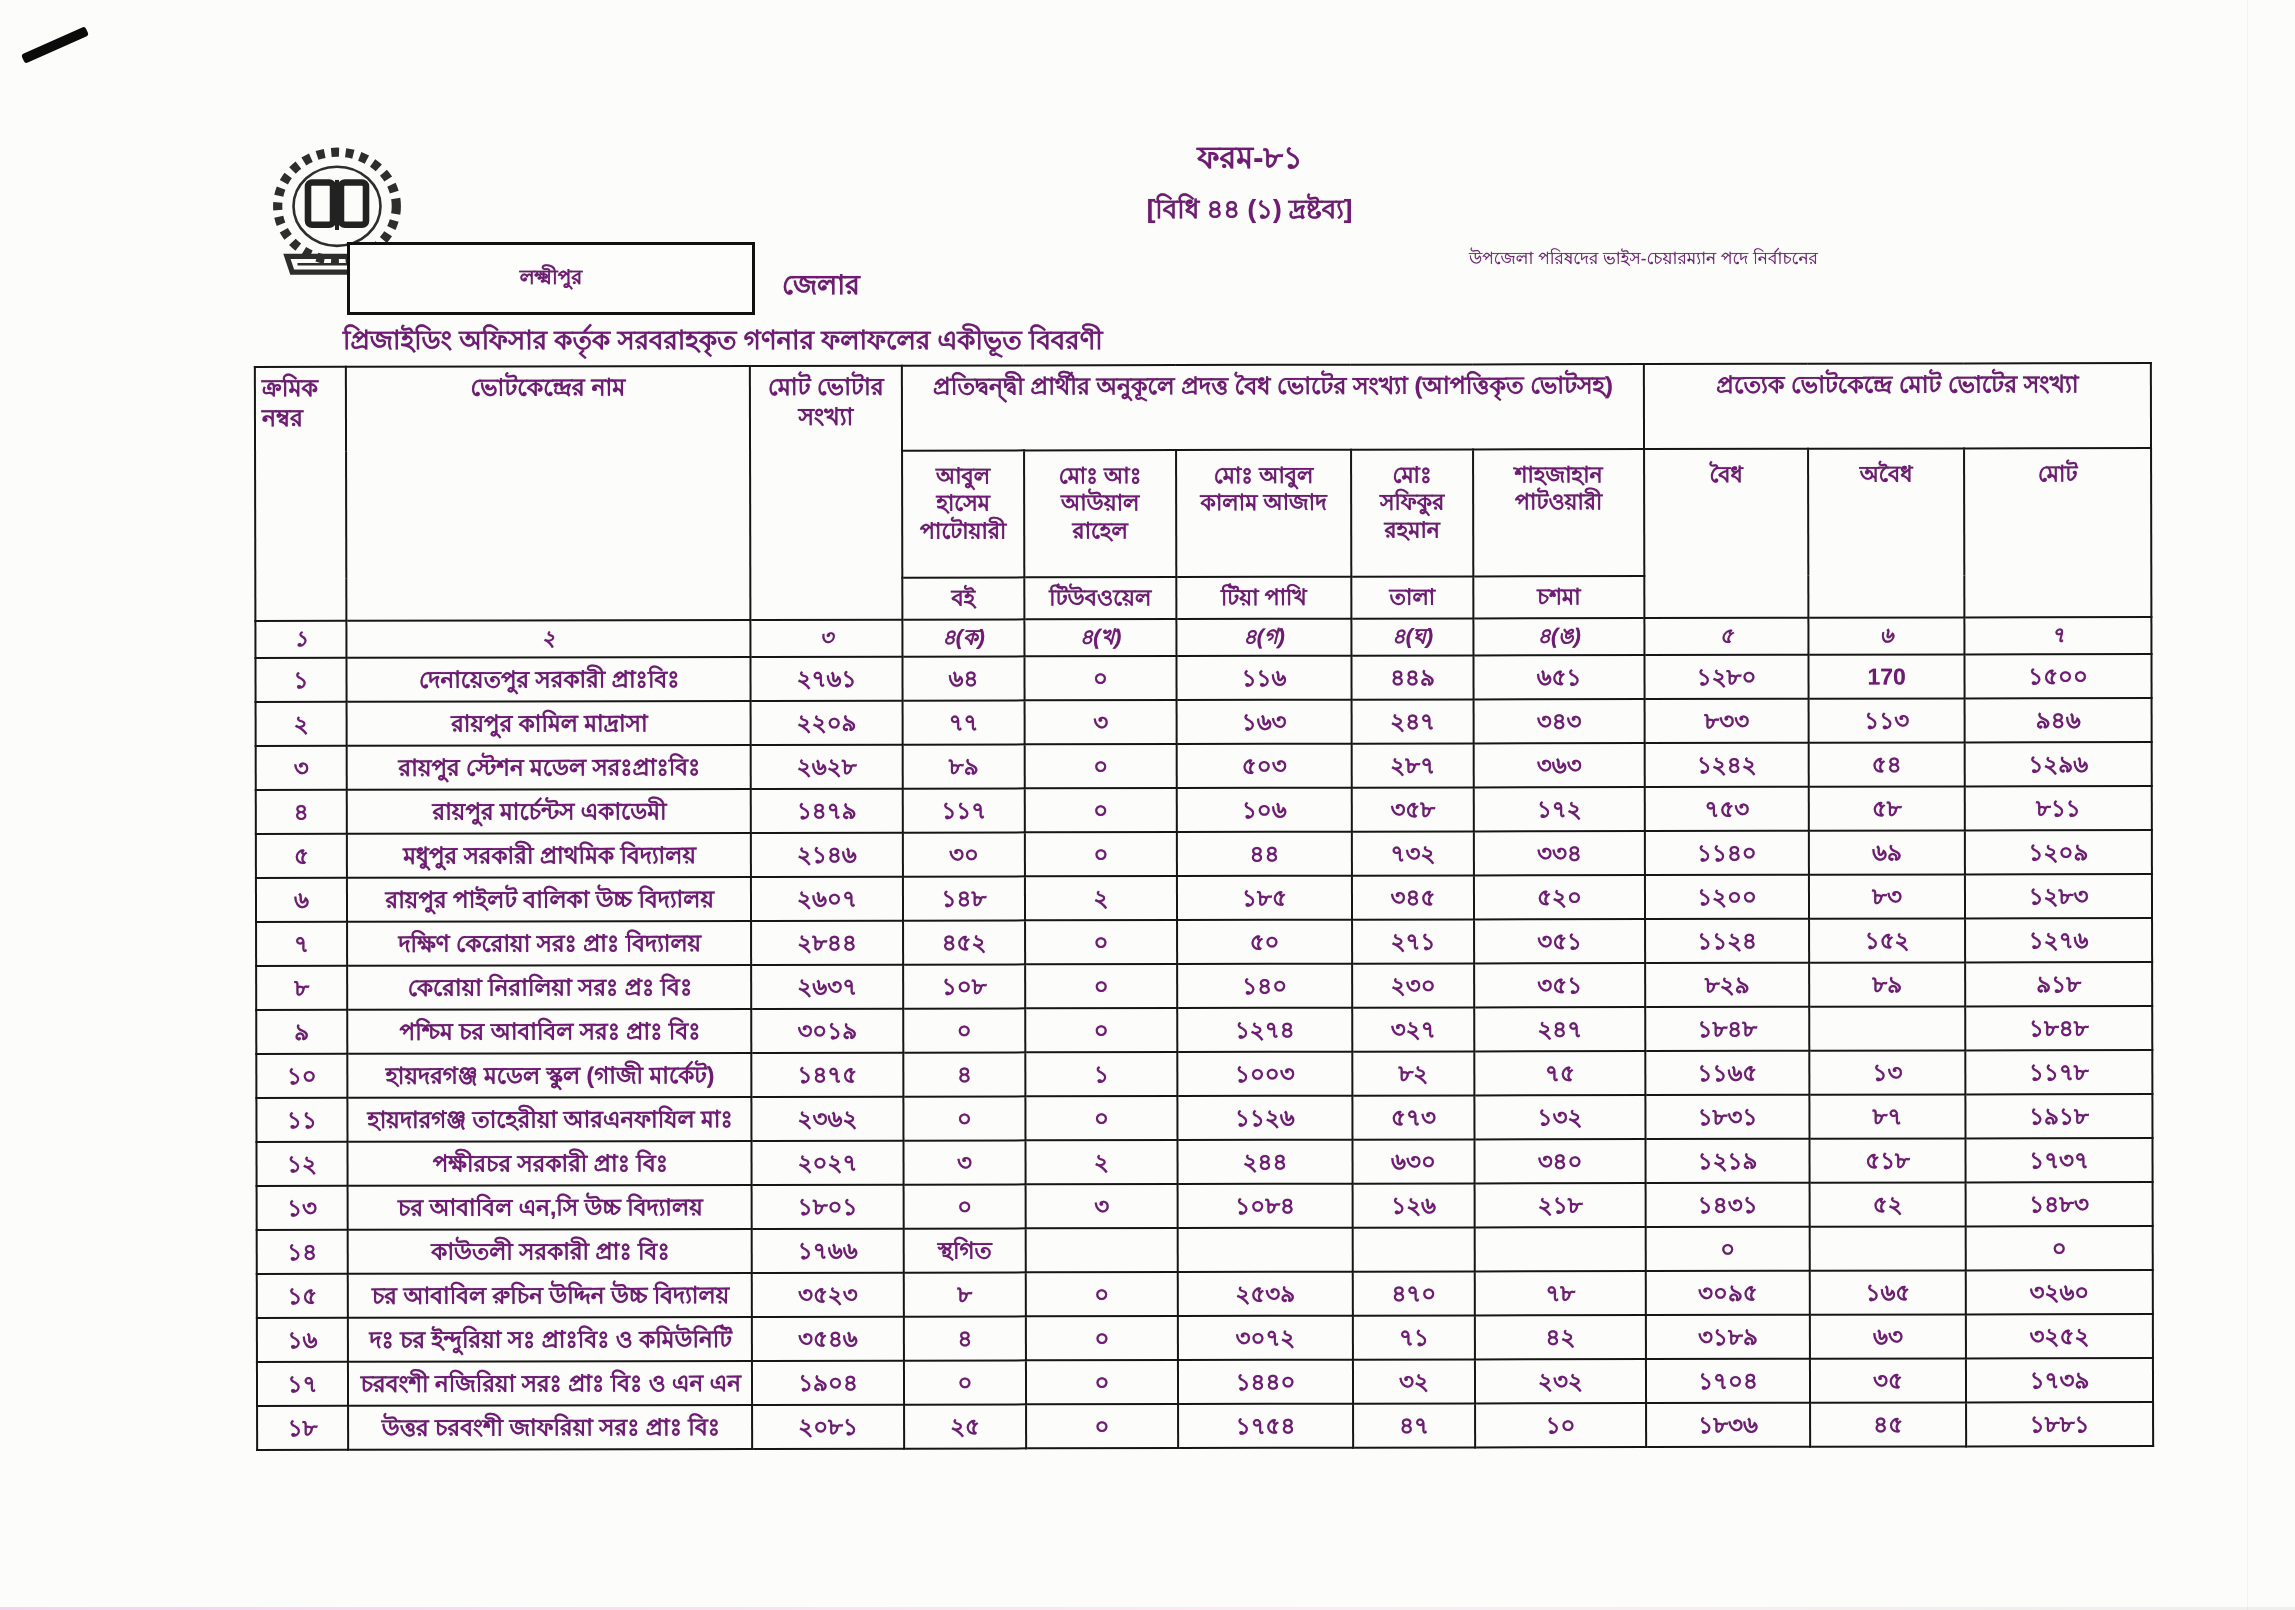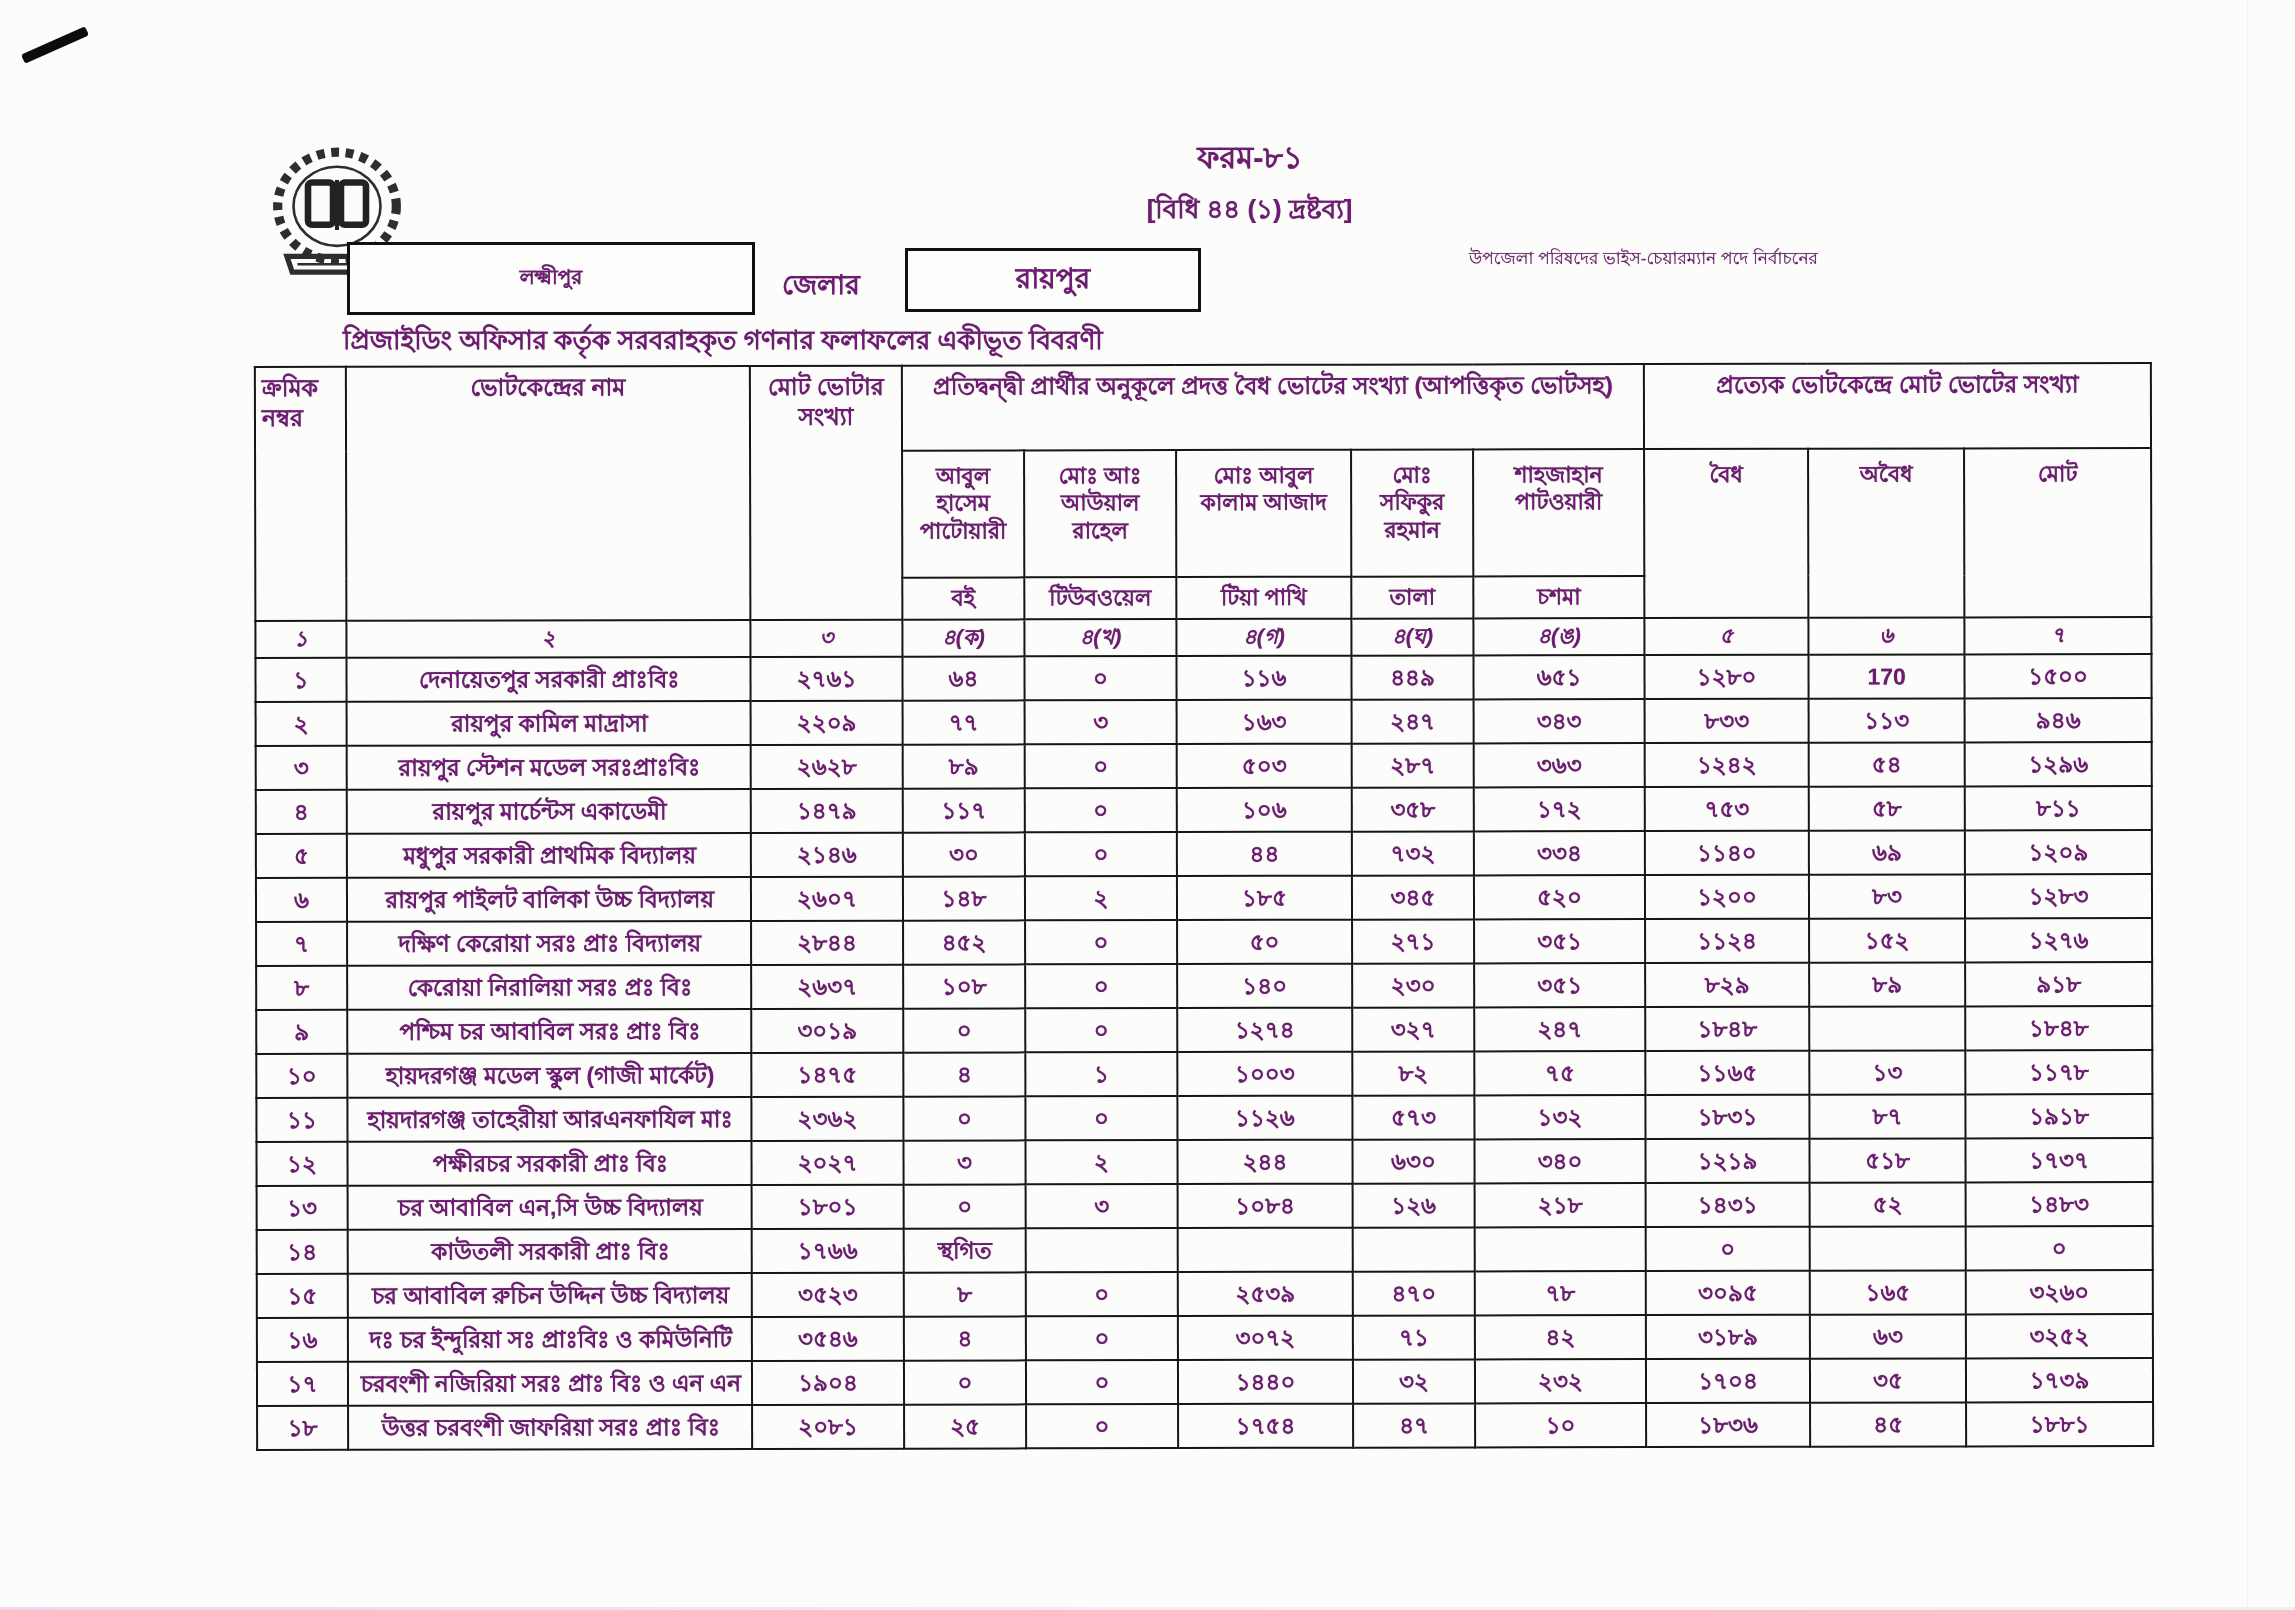--- a/index.html
+++ b/index.html
@@ -71,21 +71,20 @@
       <line x1="30" y1="92" x2="90" y2="92" stroke="#2e2e2e" stroke-width="2"></line>
     </svg>
   </div>
 
   <div class="form-no ink">ফরম-৮১</div>
   <div class="rule-note ink">[বিধি ৪৪ (১) দ্রষ্টব্য]</div>
   <div class="election-title ink">উপজেলা পরিষদের ভাইস-চেয়ারম্যান পদে নির্বাচনের</div>
 
   <div class="district-box ink">লক্ষ্মীপুর</div>
   <div class="district-label ink">জেলার</div>
-  <div class="upazila-box ink">রায়পুর</div>
 
   <div class="subtitle ink">প্রিজাইডিং অফিসার কর্তৃক সরবরাহকৃত গণনার ফলাফলের একীভূত বিবরণী</div>
 
   <table class="results-table ink">
     <colgroup>
       <col style="width:91px">
         <col style="width:404px">
         <col style="width:152px">
       <col style="width:122px">
         <col style="width:152px">

